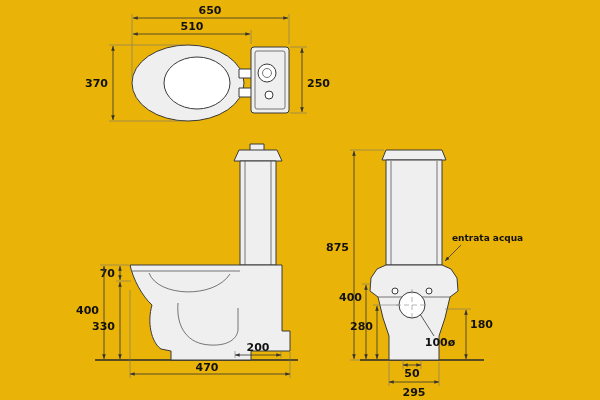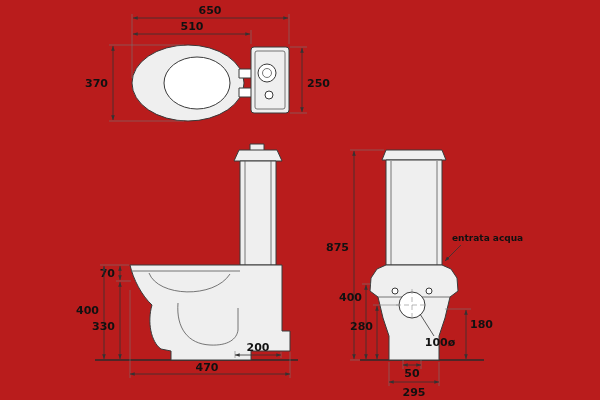--- a/index.html
+++ b/index.html
@@ -1,16 +1,16 @@
 <!DOCTYPE html>
 <html><head>
 <meta charset="utf-8">
 <style>
   html,body{margin:0;padding:0;background:#fff;}
-  #stage{position:relative;width:600px;height:400px;background:#b91c1c;overflow:hidden;
+  #stage{position:relative;width:600px;height:400px;background:#eab308;overflow:hidden;
          font-family:"DejaVu Sans",sans-serif;}
   svg{position:absolute;left:0;top:0;}
   .shape{fill:#efefef;stroke:#3a3a3a;stroke-width:1;stroke-linejoin:round;}
   .shapeW{fill:#ffffff;stroke:#3a3a3a;stroke-width:1;stroke-linejoin:round;}
   .inner{fill:none;stroke:#555;stroke-width:0.8;}
   .floor{stroke:#2b2b2b;stroke-width:1.4;}
   .dim{stroke:#333;stroke-width:0.8;fill:none;}
   .arrows{marker-start:url(#ar);marker-end:url(#ar);}
   .arrE{marker-end:url(#ar);}
   .ext{stroke:#777;stroke-width:0.6;}

